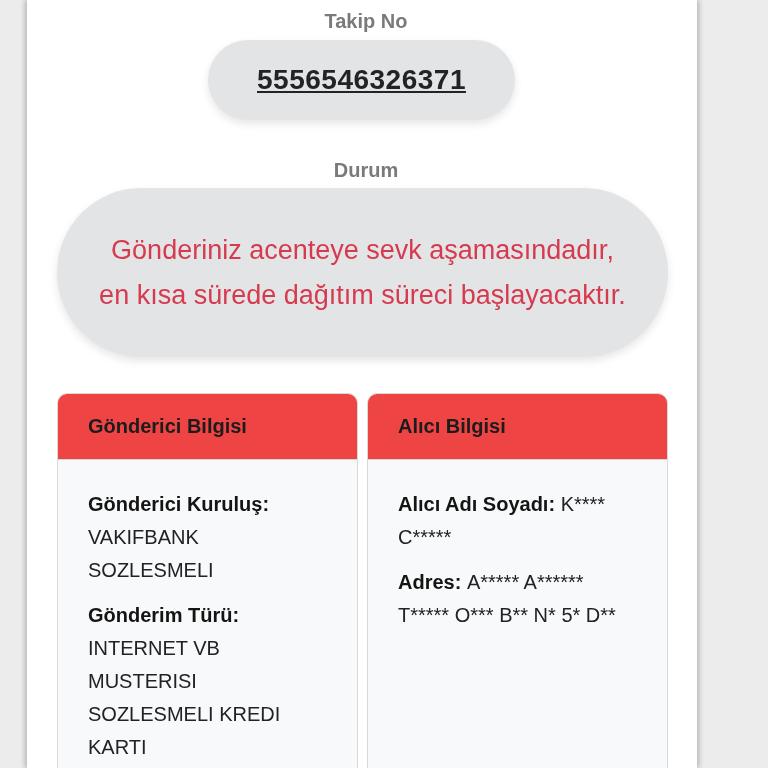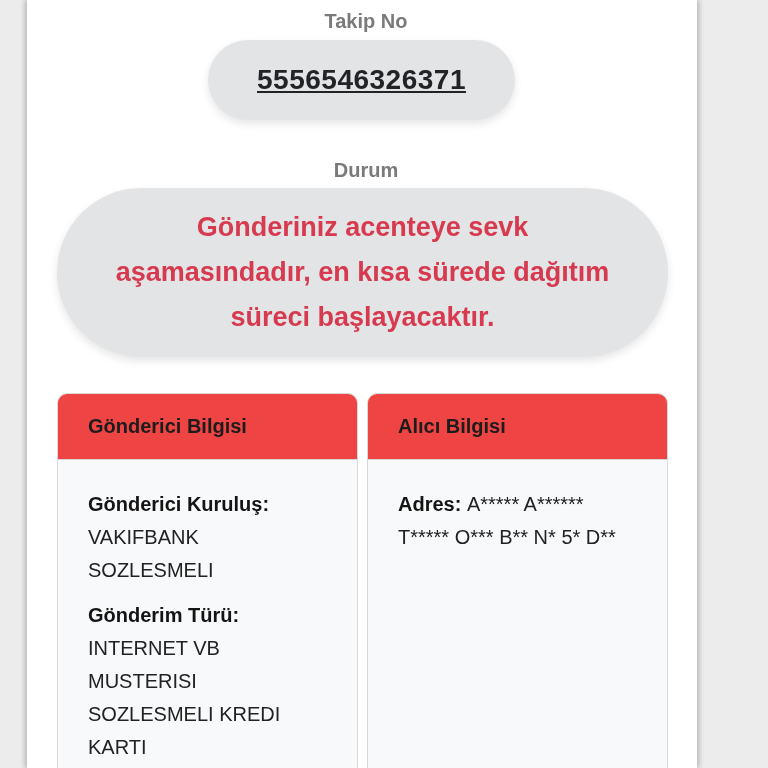--- a/index.html
+++ b/index.html
@@ -24,21 +24,21 @@
       box-shadow: 0 4px 8px rgba(0,0,0,0.10);
       display: flex; align-items: center; justify-content: center; text-align: center;
     }
     .tracking-pill {
       left: 181px; top: 40px; width: 307px; height: 80px;
       font-size: 28px; font-weight: bold; color: #222326; letter-spacing: 0.5px; text-decoration: underline;
     }
     .status-pill {
       left: 30px; top: 188px; width: 611px; height: 169px; border-radius: 90px;
       padding: 0 40px;
-      font-size: 27px; font-weight: bold; color: #d73a4f; line-height: 45px;
+      font-size: 27px; font-weight: normal; color: #d73a4f; line-height: 45px;
     }
     .card {
       position: absolute; top: 393px; width: 301px; height: 400px;
       background: #f8f9fa; border: 1.5px solid #d9d9d9; border-radius: 10px;
       overflow: hidden;
     }
     .card-left { left: 30px; }
     .card-right { left: 340px; }
     .card-header {
       height: 66px; background: #ef4444; border-bottom: 1.5px solid #d6d6d6;
@@ -71,19 +71,23 @@
         <div class="field-label">Gönderim Türü:</div>
         <div class="field-value" style="width:225px">INTERNET VB MUSTERISI SOZLESMELI KREDI KARTI</div>
       </div>
     </div>
   </div>
 
   <div class="card card-right">
     <div class="card-header">Alıcı Bilgisi</div>
     <div class="card-body">
       <div class="field" style="width:230px">
+        <span class="field-label">Alıcı Adı Soyadı: </span>
+        <span class="field-value">K**** C*****</span>
+      </div>
+      <div class="field" style="width:230px">
         <span class="field-label">Adres: </span>
         <span class="field-value">A***** A****** T***** O*** B** N* 5* D**</span>
       </div>
     </div>
   </div>
 
 </div>
 
 </body></html>

